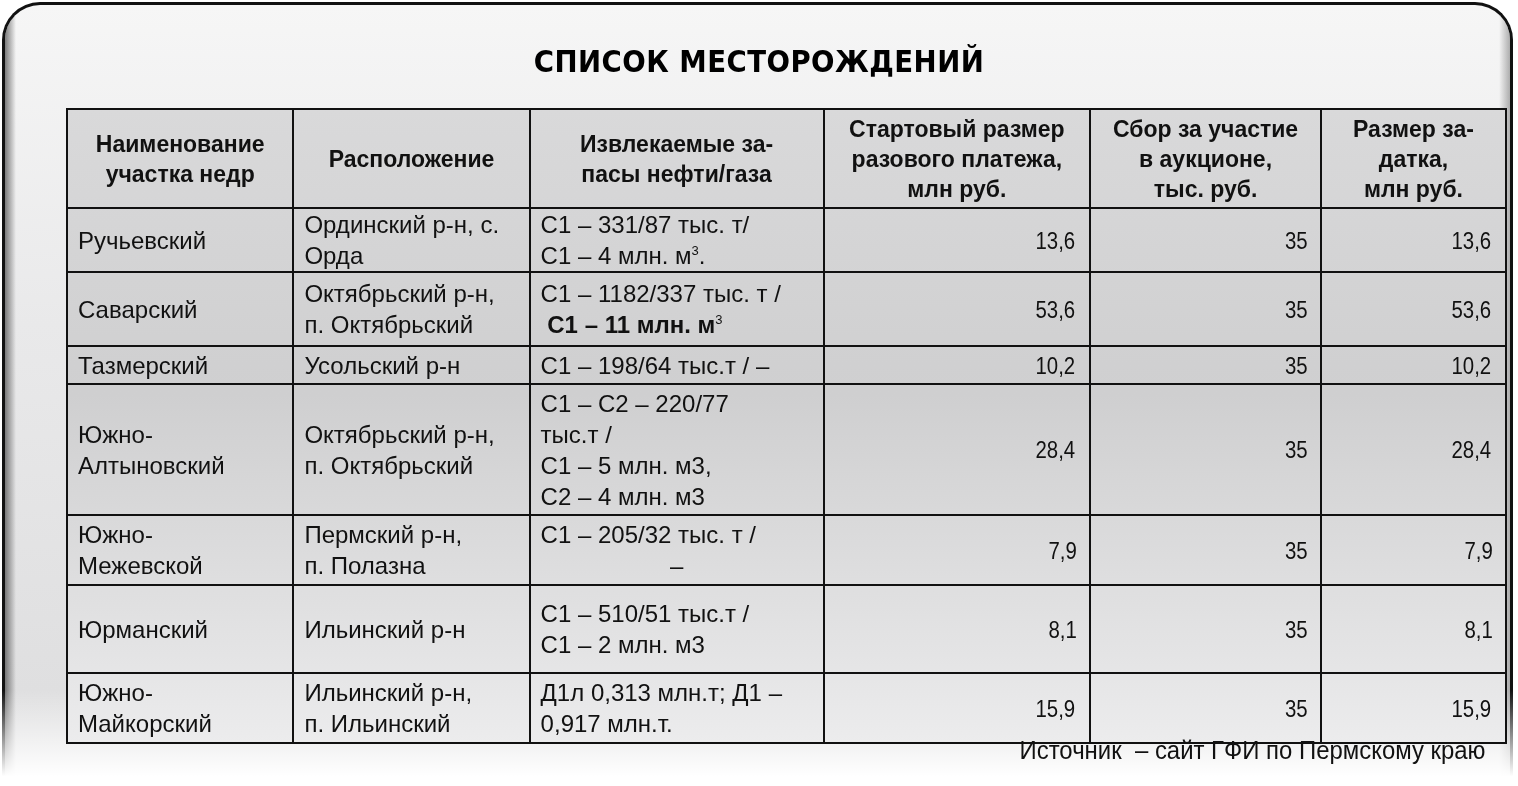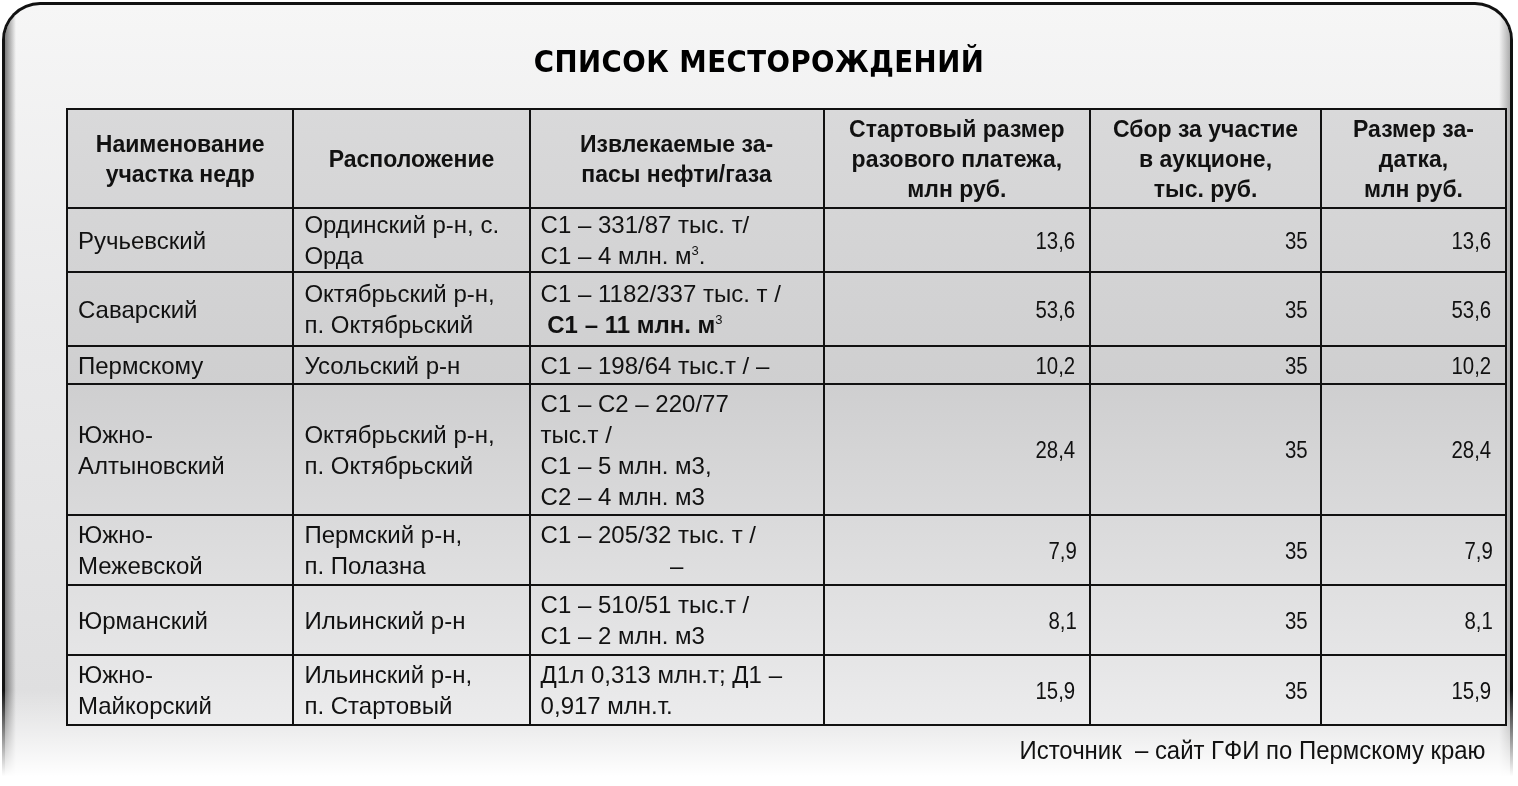--- a/index.html
+++ b/index.html
@@ -154,21 +154,21 @@
         <span>С1 – 1182/337 тыс. т /</span>
         <span style="white-space:pre"><b style="font-weight:bold"> С1 – 11 млн. м</b><sup>3</sup></span>
       </td>
       <td class="num"><span>53,6</span></td>
       <td class="num"><span>35</span></td>
       <td class="num"><span>53,6</span></td>
     </tr>
 
     <tr style="height:38px">
       <td class="text cell-lines">
-          <span>Пермскому</span>
+          <span>Тазмерский</span>
         </td>
       <td class="text cell-lines">
           <span>Усольский р-н</span>
         </td>
       <td class="text cell-lines">
           <span>С1 – 198/64 тыс.т / –</span>
         </td>
       <td class="num"><span>10,2</span></td>
       <td class="num"><span>35</span></td>
       <td class="num"><span>10,2</span></td>
@@ -205,21 +205,21 @@
         </td>
       <td class="text cell-lines">
         <span>С1 – 205/32 тыс. т /</span>
         <span class="center-line">–</span>
       </td>
       <td class="num"><span>7,9</span></td>
       <td class="num"><span>35</span></td>
       <td class="num"><span>7,9</span></td>
     </tr>
 
-    <tr style="height:70px">
+    <tr style="height:88px">
       <td class="text cell-lines">
           <span>Юрманский</span>
         </td>
       <td class="text cell-lines">
           <span>Ильинский р-н</span>
         </td>
       <td class="text cell-lines">
         <span>С1 – 510/51 тыс.т /</span>
         <span>С1 – 2 млн. м3</span>
       </td>
@@ -228,21 +228,21 @@
       <td class="num"><span>8,1</span></td>
     </tr>
 
     <tr style="height:70px">
       <td class="text cell-lines">
           <span>Южно-</span>
           <span>Майкорский</span>
         </td>
       <td class="text cell-lines">
           <span>Ильинский р-н,</span>
-          <span>п. Стартовый</span>
+          <span>п. Ильинский</span>
         </td>
       <td class="text cell-lines">
         <span>Д1л 0,313 млн.т; Д1 –</span>
         <span>0,917 млн.т.</span>
       </td>
       <td class="num"><span>15,9</span></td>
       <td class="num"><span>35</span></td>
       <td class="num"><span>15,9</span></td>
     </tr>
   </tbody>

